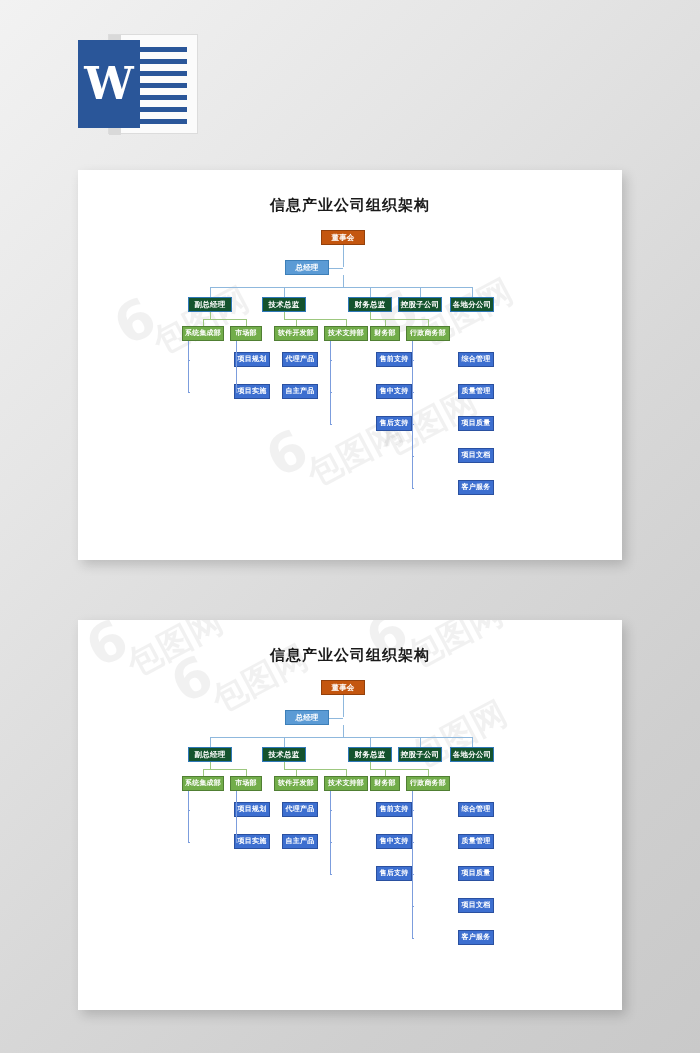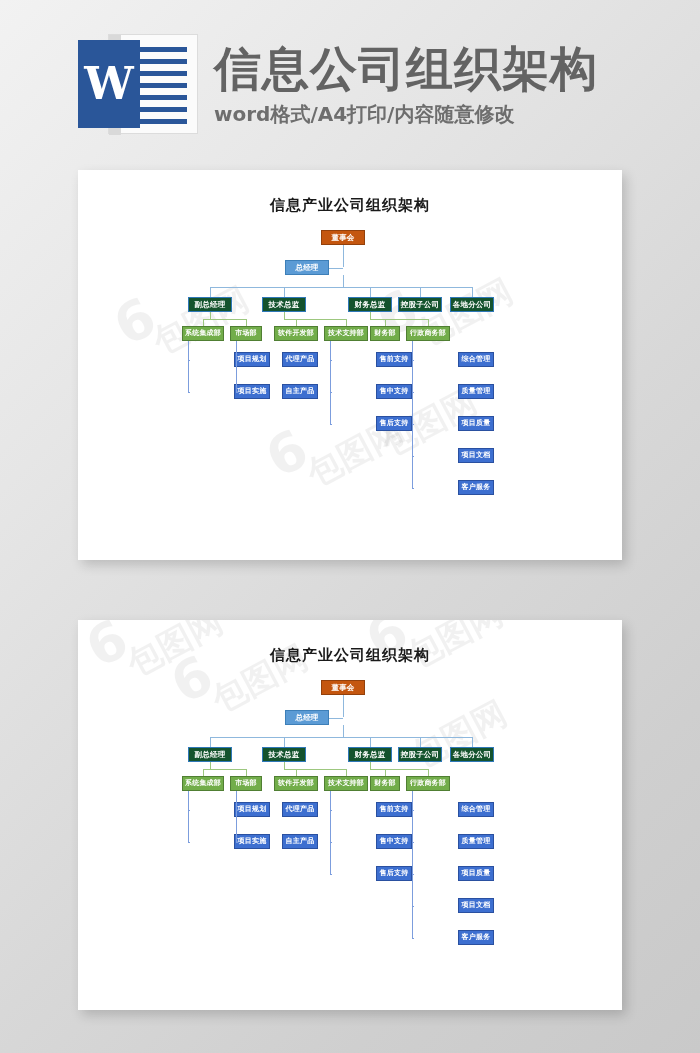--- a/index.html
+++ b/index.html
@@ -90,24 +90,20 @@
       <div class="shade"></div>
       <div class="ln" style="top:12px"></div>
       <div class="ln" style="top:24px"></div>
       <div class="ln" style="top:36px"></div>
       <div class="ln" style="top:48px"></div>
       <div class="ln" style="top:60px"></div>
       <div class="ln" style="top:72px"></div>
       <div class="ln" style="top:84px"></div>
     </div>
     <div class="wblock">W</div>
-  </div>
-  <div class="headtext">
-    <div class="h1">信息公司组织架构</div>
-    <div class="h2">word格式/A4打印/内容随意修改</div>
   </div>
 </div>
 
 <div class="card" id="card1">
   <div class="wm" style="left:38px; top:120px; font-size:54px;">6</div>
   <div class="wm" style="left:72px; top:128px;">包图网</div>
   <div class="wm" style="left:300px; top:112px; font-size:54px;">6</div>
   <div class="wm" style="left:336px; top:120px;">包图网</div>
   <div class="wm" style="left:300px; top:230px;">包图网</div>
   <div class="wm" style="left:190px; top:252px; font-size:54px;">6</div>

